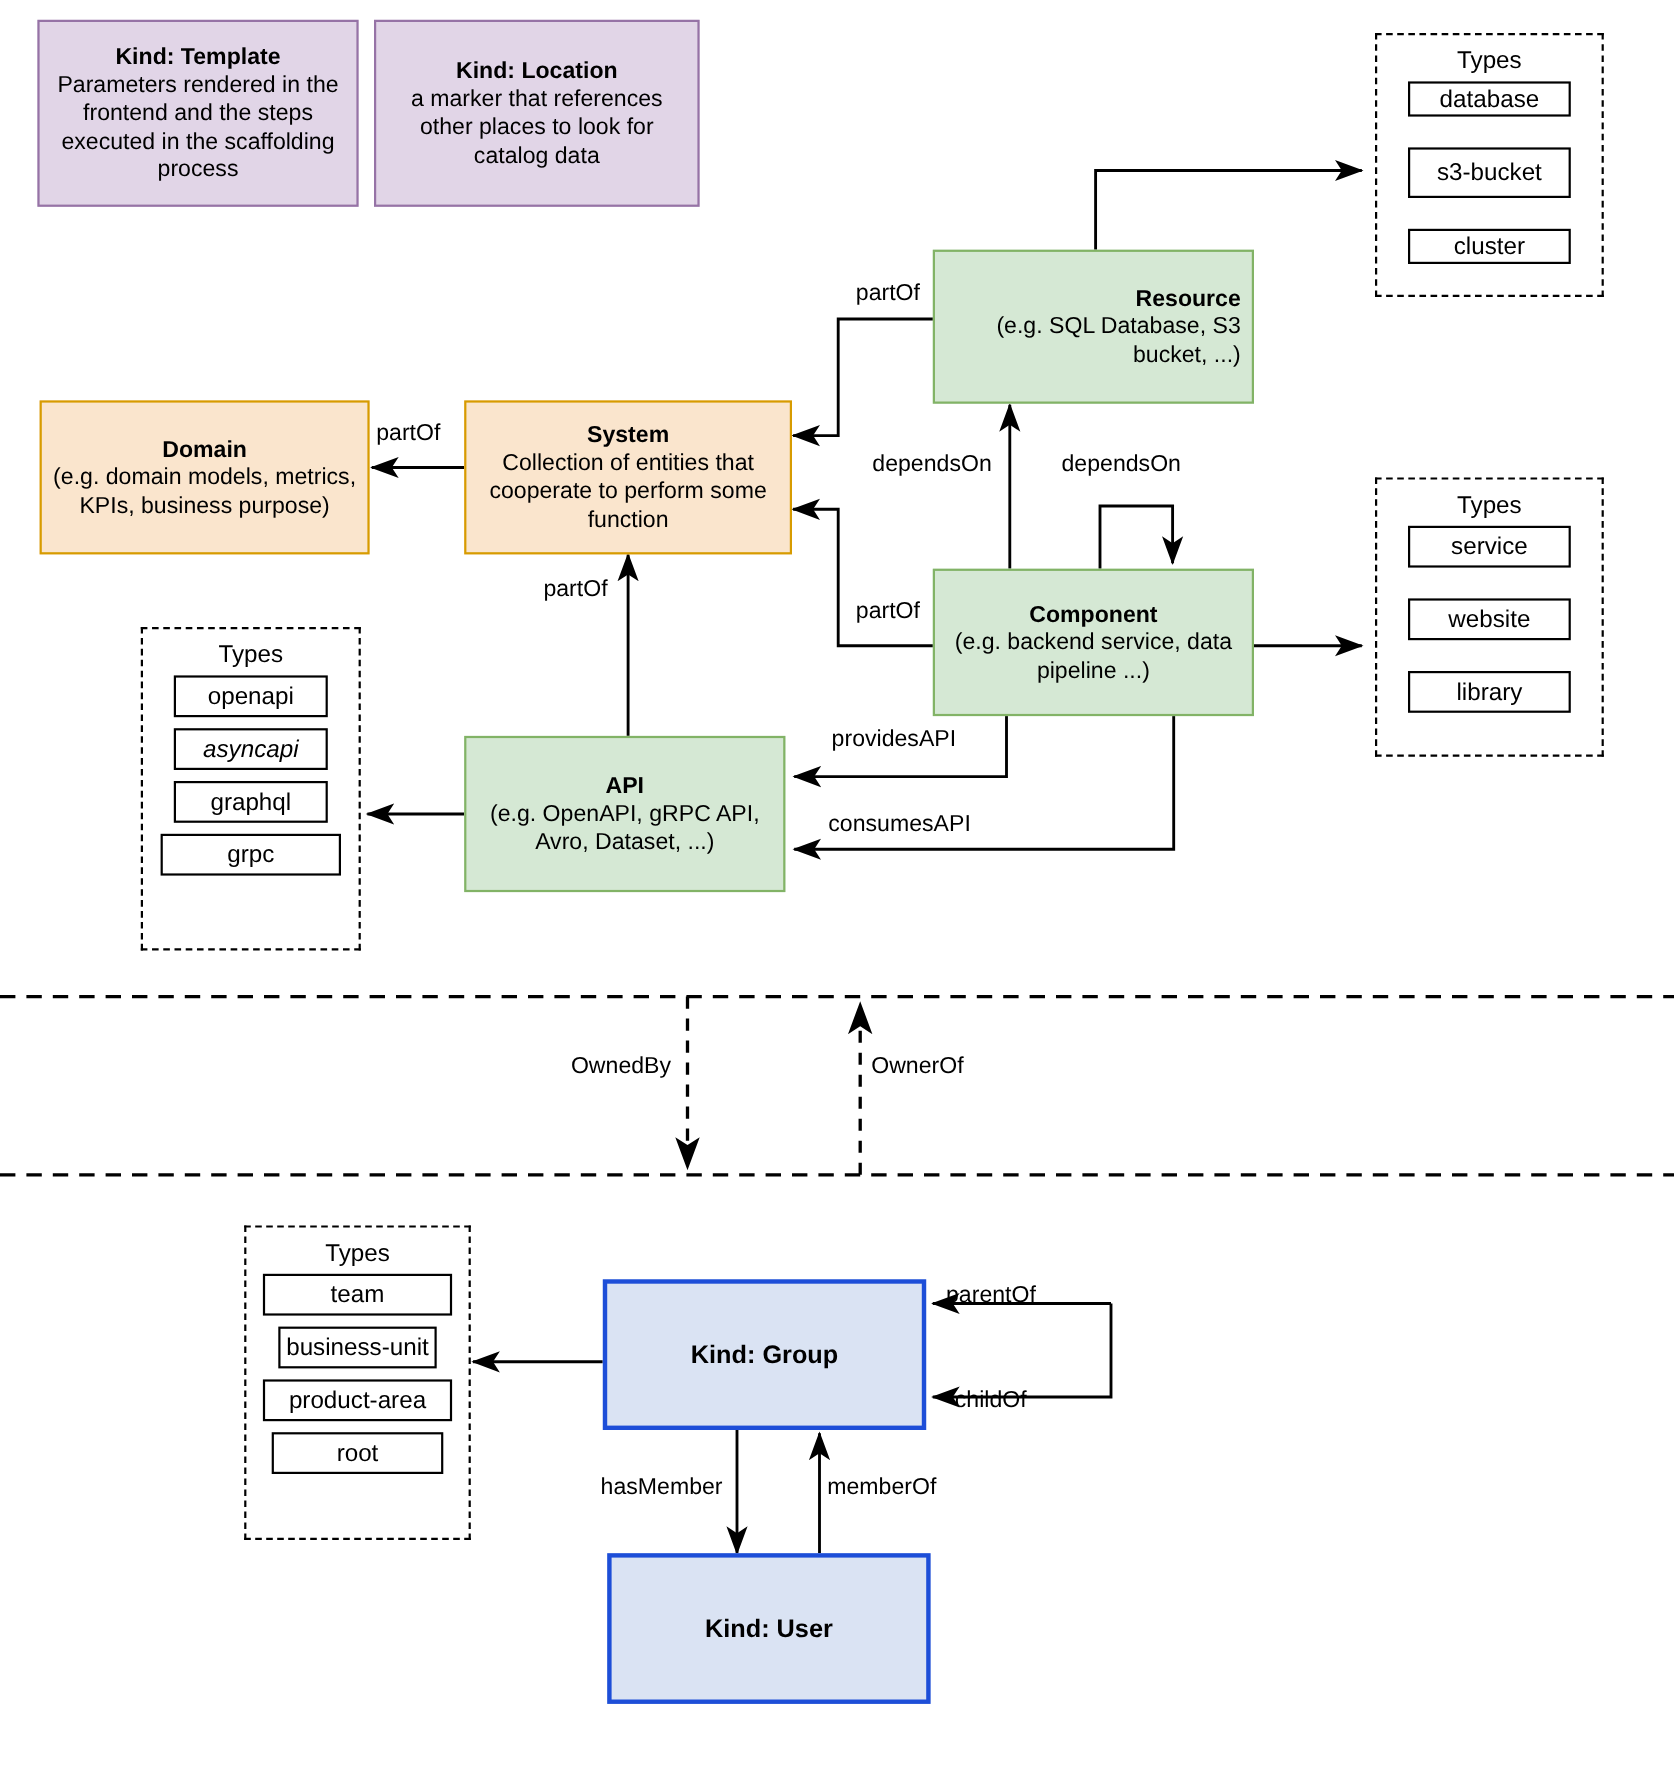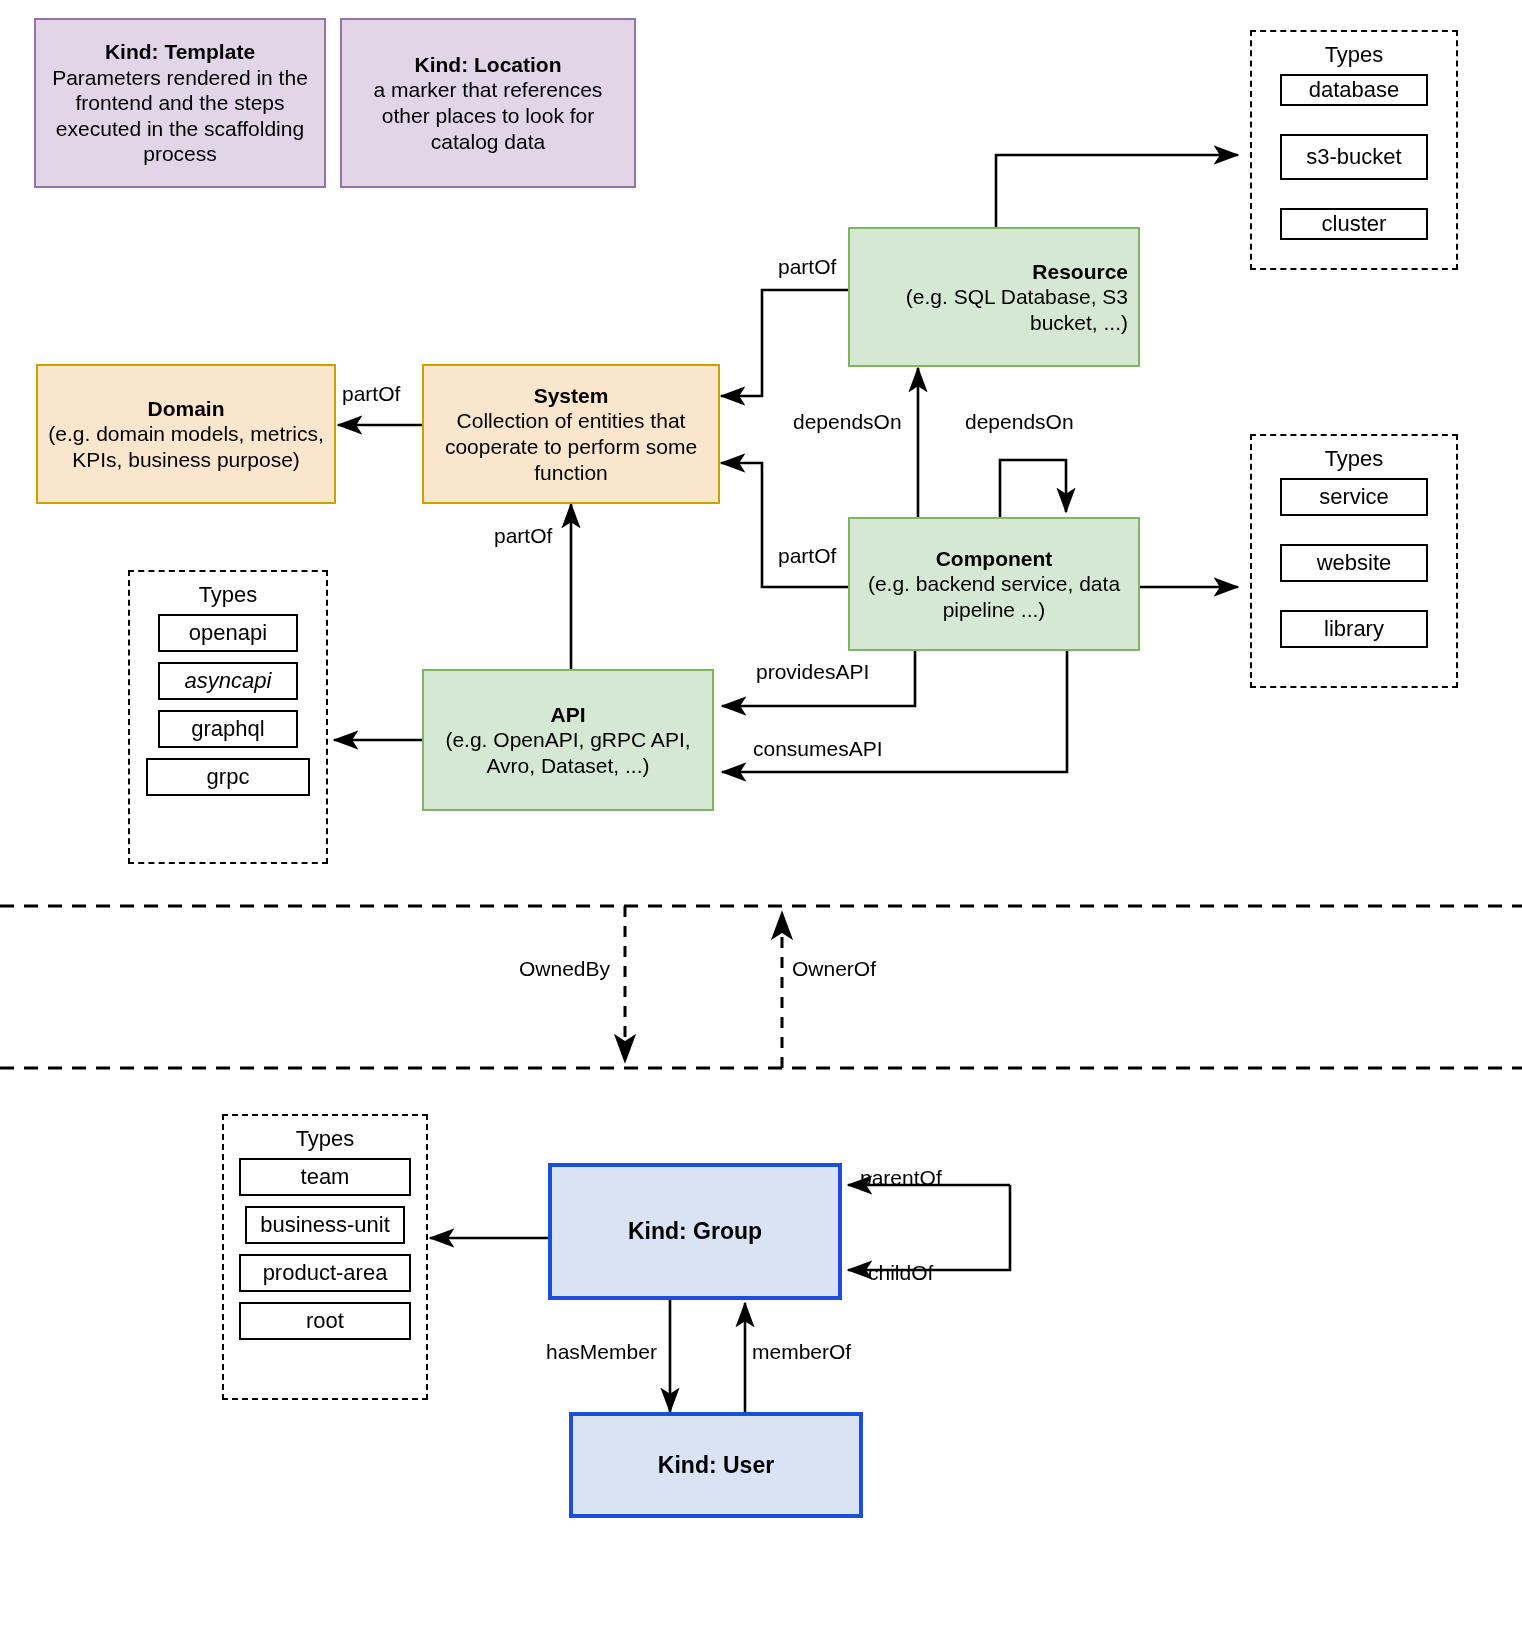--- a/index.html
+++ b/index.html
@@ -128,21 +128,21 @@
     <span class="inner">
       <b>API</b>
       <span class="sub">(e.g. OpenAPI, gRPC API, Avro, Dataset, ...)</span>
     </span>
   </div>
 
   <div class="node blue" style="left:548px;top:1163px;width:294px;height:137px;">
     <span class="inner">Kind: Group</span>
   </div>
 
-  <div class="node blue" style="left:569px;top:1412px;width:294px;height:106px;">
+  <div class="node blue" style="left:552px;top:1412px;width:294px;height:137px;">
     <span class="inner">Kind: User</span>
   </div>
 
   <div class="typesbox" style="left:1250px;top:30px;width:208px;height:240px;">
     <span class="tlabel">Types</span>
     <div class="chip" style="width:148px;height:38px;">database</div>
     <div class="chip" style="width:148px;height:55px;">s3-bucket</div>
     <div class="chip" style="width:148px;height:38px;">cluster</div>
   </div>
 
@@ -157,23 +157,23 @@
     <span class="tlabel">Types</span>
     <div class="chip" style="width:140px;height:38px;margin-bottom:10px;">openapi</div>
     <div class="chip" style="width:140px;height:38px;margin-bottom:10px;font-style:italic;">asyncapi</div>
     <div class="chip" style="width:140px;height:38px;margin-bottom:10px;">graphql</div>
     <div class="chip" style="width:164px;height:38px;margin-bottom:10px;">grpc</div>
   </div>
 
   <div class="typesbox" style="left:222px;top:1114px;width:206px;height:286px;">
     <span class="tlabel">Types</span>
     <div class="chip" style="width:172px;height:38px;margin-bottom:10px;">team</div>
-    <div class="chip" style="width:160px;height:38px;margin-bottom:10px;">business-unit</div>
+    <div class="chip" style="width:144px;height:38px;margin-bottom:10px;">business-unit</div>
     <div class="chip" style="width:172px;height:38px;margin-bottom:10px;">product-area</div>
-    <div class="chip" style="width:172px;height:38px;margin-bottom:10px;">root</div>
+    <div class="chip" style="width:156px;height:38px;margin-bottom:10px;">root</div>
   </div>
 
   <div class="elabel" style="left:778px;top:255px;">partOf</div>
   <div class="elabel" style="left:342px;top:382px;">partOf</div>
   <div class="elabel" style="left:793px;top:410px;">dependsOn</div>
   <div class="elabel" style="left:965px;top:410px;">dependsOn</div>
   <div class="elabel" style="left:778px;top:544px;">partOf</div>
   <div class="elabel" style="left:494px;top:524px;">partOf</div>
   <div class="elabel" style="left:756px;top:660px;">providesAPI</div>
   <div class="elabel" style="left:753px;top:737px;">consumesAPI</div>

